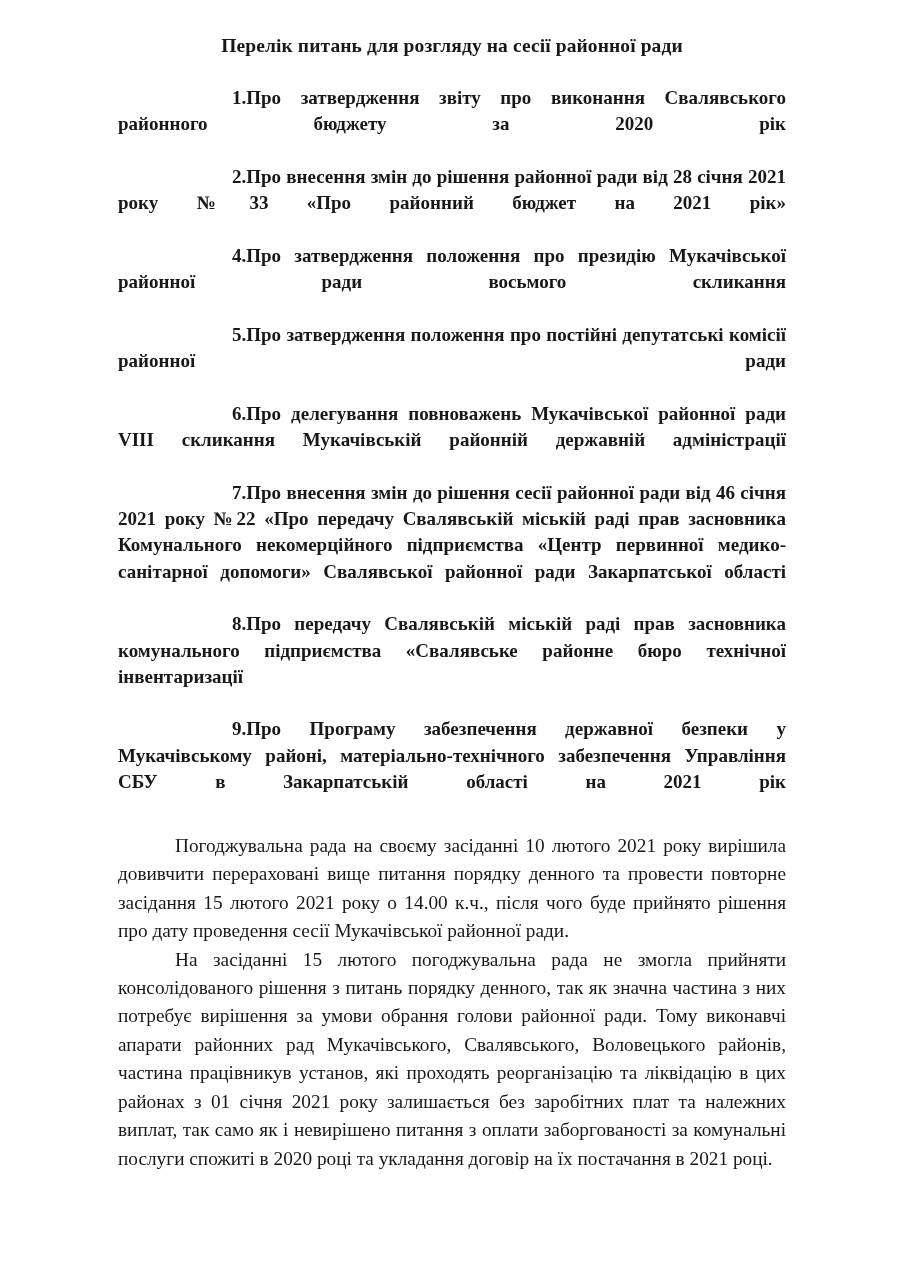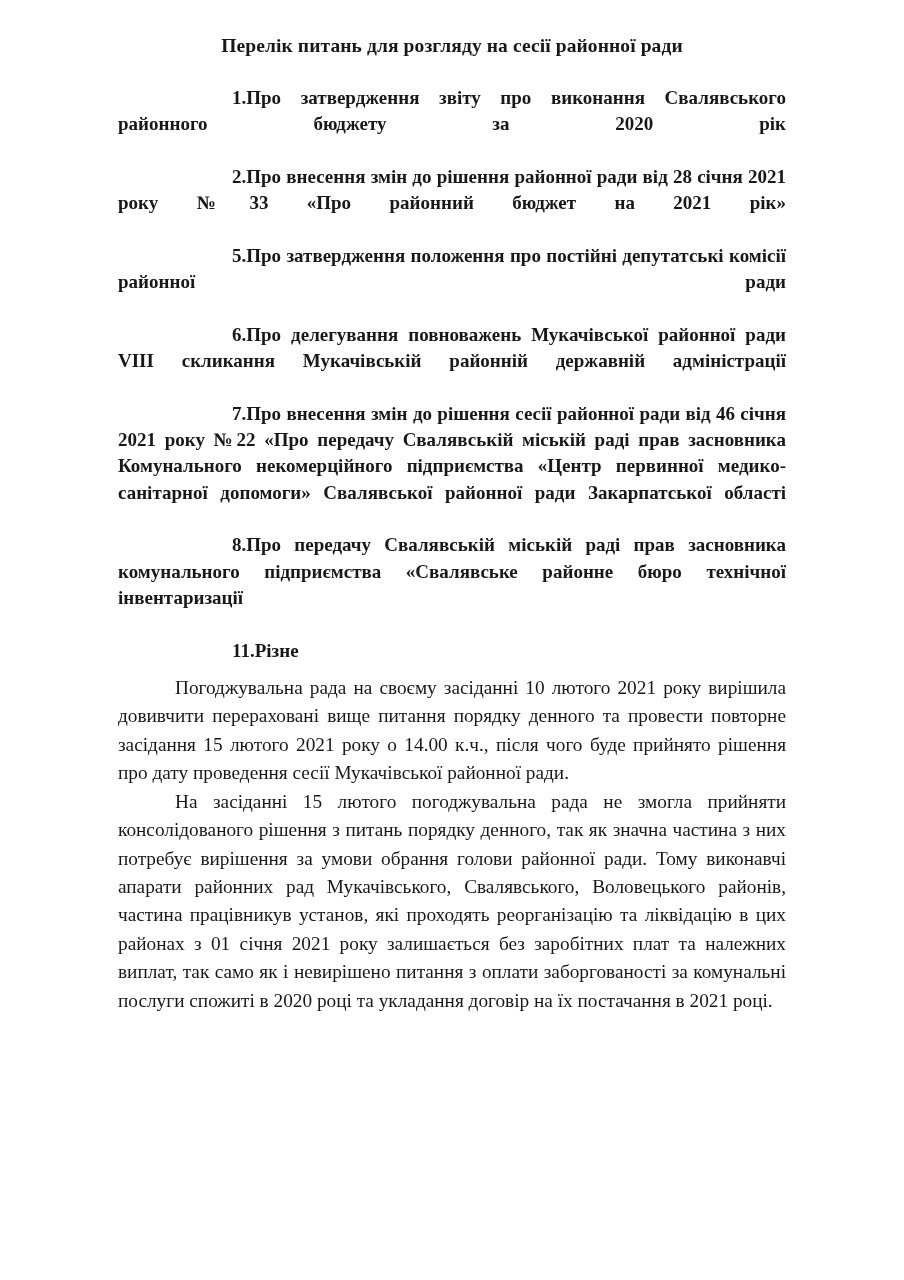--- a/index.html
+++ b/index.html
@@ -86,42 +86,45 @@
 
       <li class="agenda-item">
         <span class="num">1.</span><span>Про затвердження звіту про виконання Свалявського районного бюджету за 2020 рік</span>
       </li>
 
       <li class="agenda-item">
         <span class="num">2.</span><span>Про внесення змін до рішення районної ради від 28 січня 2021 року №33 «Про районний бюджет на 2021 рік»</span>
       </li>
 
 
+      <li class="agenda-item">
+        <span class="num">4.</span><span>Про затвердження положення про президію Мукачівської районної ради восьмого скликання</span>
+      </li>
 
       <li class="agenda-item">
         <span class="num">5.</span><span>Про затвердження положення про постійні депутатські комісії районної ради</span>
       </li>
 
       <li class="agenda-item">
         <span class="num">6.</span><span>Про делегування повноважень Мукачівської районної ради VIII скликання Мукачівській районній державній адміністрації</span>
       </li>
 
       <li class="agenda-item">
         <span class="num">7.</span><span>Про внесення змін до рішення сесії районної ради від 46 січня 2021 року №22 «Про передачу Свалявській міській раді прав засновника Комунального некомерційного підприємства «Центр первинної медико-санітарної допомоги» Свалявської районної ради Закарпатської області</span>
       </li>
 
       <li class="agenda-item">
         <span class="num">8.</span><span>Про передачу Свалявській міській раді прав засновника комунального підприємства «Свалявське районне бюро технічної інвентаризації</span>
       </li>
 
+      <li class="agenda-item">
+        <span class="num">9.</span><span>Про Програму забезпечення державної безпеки у Мукачівському районі, матеріально-технічного забезпечення Управління СБУ в Закарпатській області на 2021 рік</span>
+      </li>
 
 
-      <li class="agenda-item nojust">
-        <span class="num">11.</span><span>Різне</span>
-      </li>
 
     </ol>
 
     <p class="para para-gap nojust">Погоджувальна рада на своєму засіданні 10 лютого 2021 року вирішила довивчити перераховані вище питання порядку денного та провести повторне засідання 15 лютого 2021 року о 14.00 к.ч., після чого буде прийнято рішення про дату проведення сесії Мукачівської районної ради.</p>
 
     <p class="para nojust">На засіданні 15 лютого погоджувальна рада не змогла прийняти консолідованого рішення з питань порядку денного, так як значна частина з них потребує вирішення за умови обрання голови районної ради. Тому виконавчі апарати районних рад Мукачівського, Свалявського, Воловецького районів, частина працівникув установ, які проходять реорганізацію та ліквідацію в цих районах з 01 січня 2021 року залишається без заробітних плат та належних виплат, так само як і невирішено питання з оплати заборгованості за комунальні послуги спожиті в 2020 році та укладання договір на їх постачання в 2021 році.</p>
 
   </div>
 </div>
 

